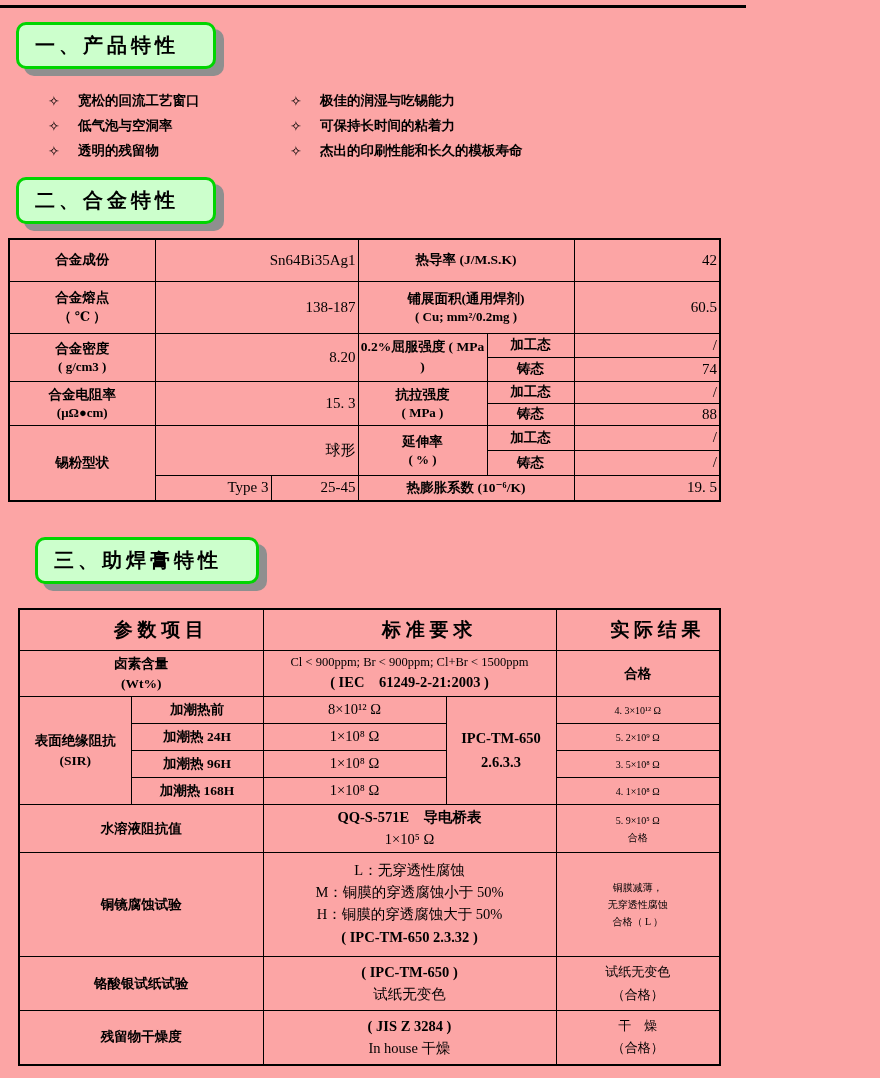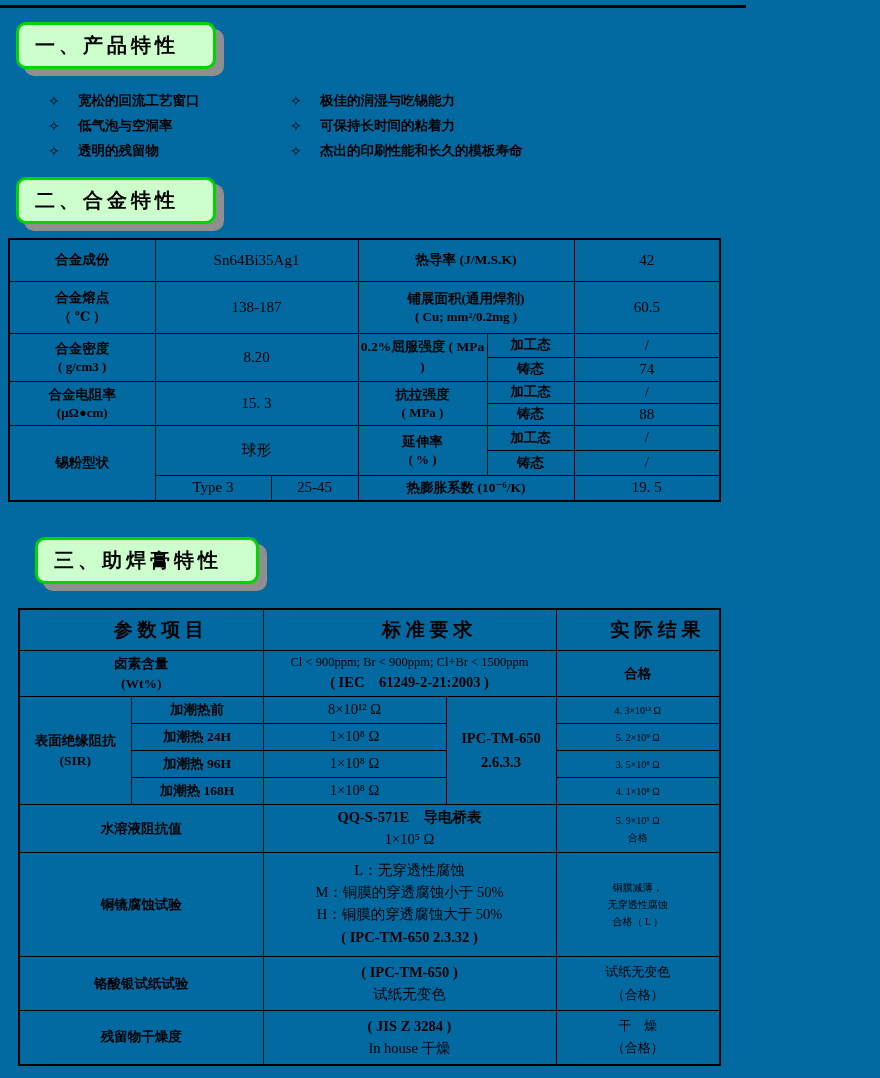--- a/index.html
+++ b/index.html
@@ -1,17 +1,17 @@
 <!DOCTYPE html>
 <html><head>
 <meta charset="utf-8">
 <style>
   html,body{margin:0;padding:0;background:#fff;}
   .page{
-    position:relative;width:880px;height:1078px;background:#0369a1;overflow:hidden;
+    position:relative;width:880px;height:1078px;background:#fca5a5;overflow:hidden;
     font-family:"Liberation Serif","DejaVu Serif","DejaVu Sans",serif;color:#000;
   }
   .top-rule{position:absolute;left:0;top:5px;width:746px;height:3px;background:#000;}
 
   .banner{
     position:absolute;left:16px;display:inline-block;
     background:#ccffcc;border:3px solid #00d500;border-radius:10px;
     box-shadow:8px 7px 0 #8f8f8f;
     font-family:"Liberation Sans","DejaVu Sans",sans-serif;
     font-weight:bold;font-size:20px;letter-spacing:4px;
@@ -27,21 +27,21 @@
   .bullet-col.left{width:242px;}
   .bullet-item{display:flex;align-items:center;height:25px;font-weight:bold;font-size:13.5px;}
   .bullet-icon{width:30px;font-weight:normal;font-size:14px;}
 
   table{border-collapse:collapse;table-layout:fixed;}
   td{border:1px solid #000;text-align:center;vertical-align:middle;padding:0 2px;overflow:hidden;}
   .alloy-table{position:absolute;top:238px;left:8px;width:711px;border:2px solid #000;}
   .flux-table{position:absolute;top:608px;left:18px;width:701px;border:2px solid #000;}
 
   .cn{font-weight:bold;font-size:13.5px;line-height:1.45;}
-  .num{font-size:15px;}
+  .num{font-size:15px;text-align:right;}
   .small-unit{font-weight:bold;font-size:13px;}
 
   .flux-header td{font-weight:bold;font-size:19px;height:40px;padding-left:37px;}
   .cond{font-weight:bold;font-size:13.5px;}
   .std{font-size:14.5px;line-height:1.5;}
   .std-bold{font-weight:bold;font-size:14.5px;line-height:1.6;}
   .std-small{font-size:12.5px;}
   .res{font-size:10px;line-height:1.7;}
 </style>
 </head>

